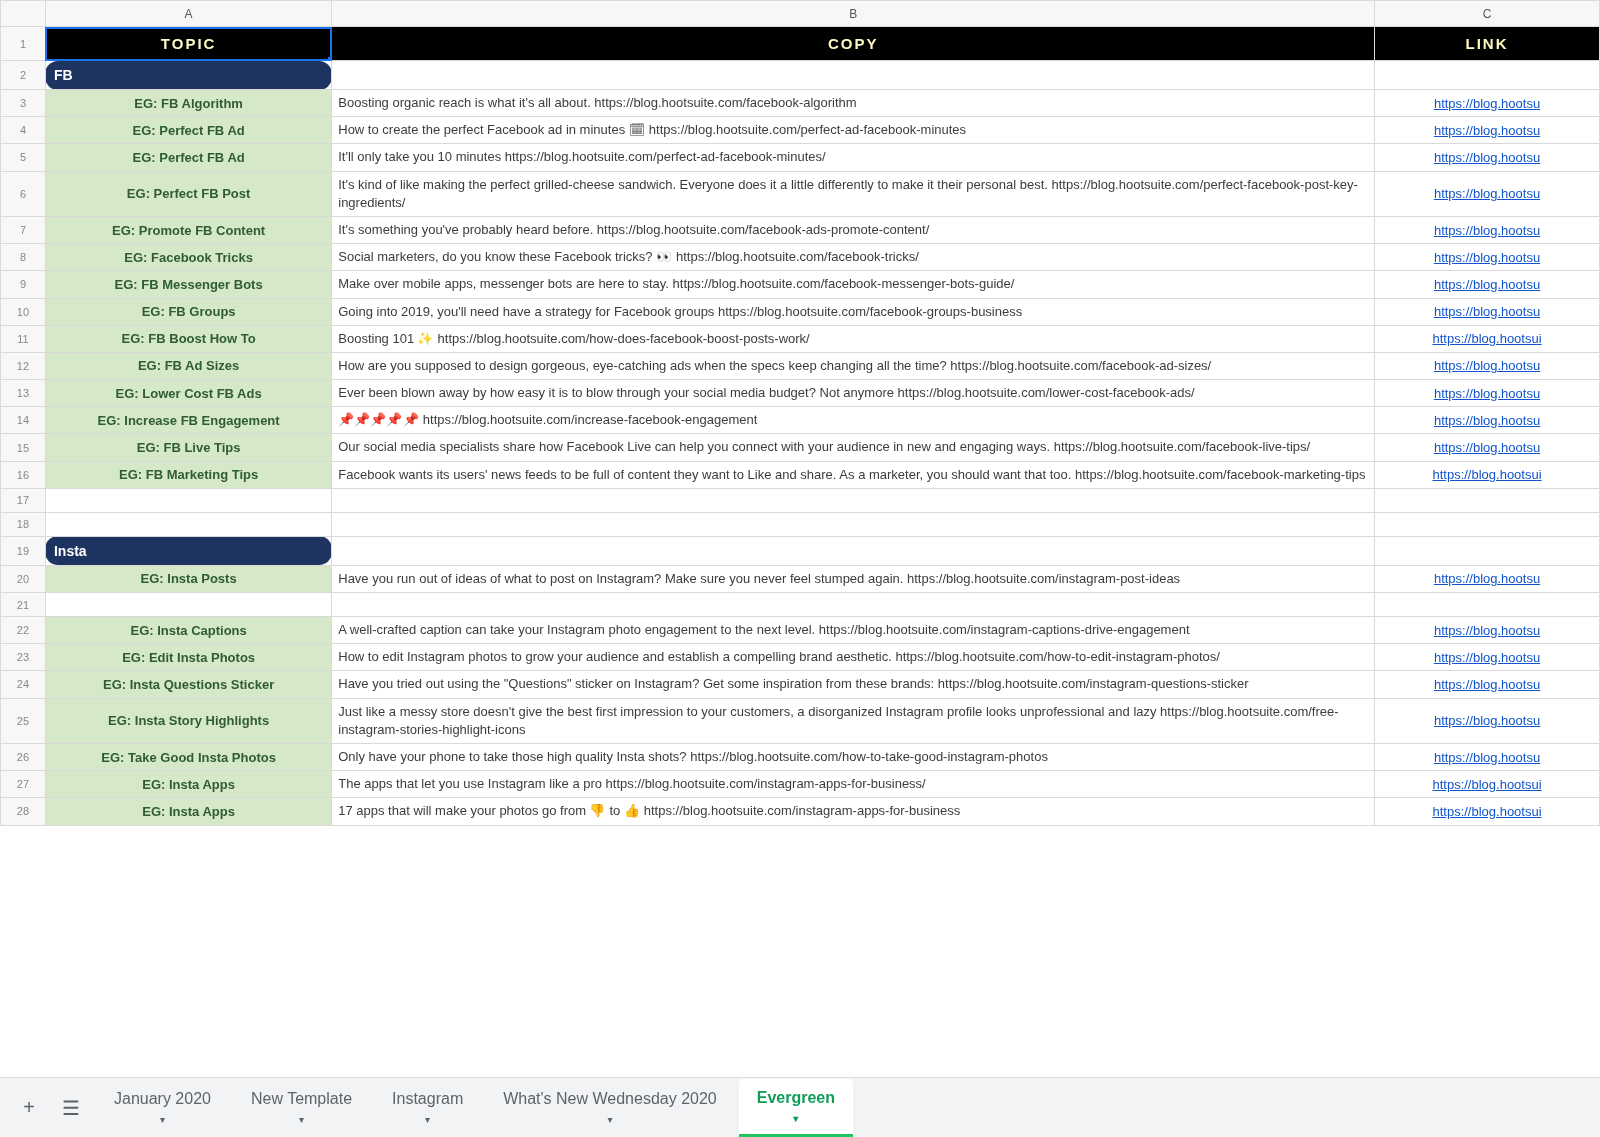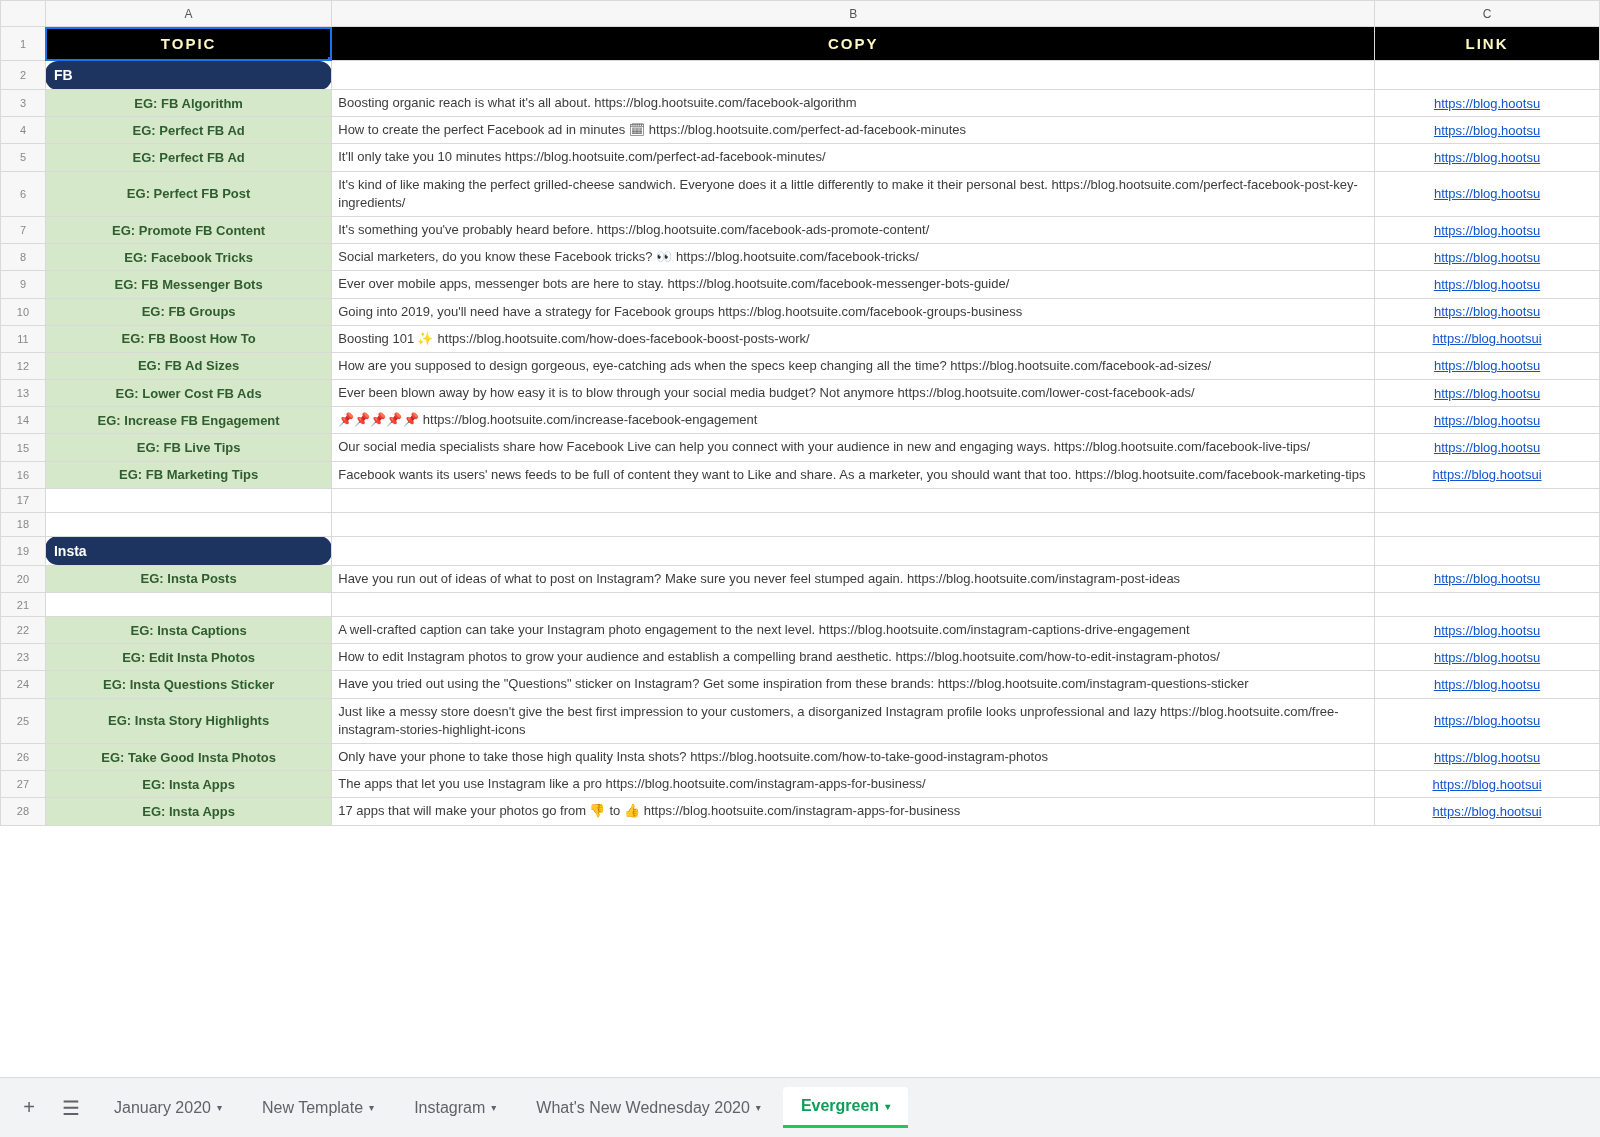--- a/index.html
+++ b/index.html
@@ -151,20 +151,21 @@
   }
   .sheet-tab {
     display: flex;
     align-items: center;
     gap: 6px;
     padding: 10px 18px;
     color: #5f6368;
     font-size: 16px;
     cursor: pointer;
     border-radius: 4px 4px 0 0;
+    flex-direction: column;
   }
   .sheet-tab.active {
     color: #0f9d58;
     font-weight: 600;
     background: #fff;
     border-bottom: 3px solid #22c55e;
   }
   .sheet-tab .caret {
     font-size: 10px;
     color: inherit;
@@ -228,21 +229,21 @@
         </tr>
         <tr>
           <th class="row-head">8</th>
           <td class="topic-cell">EG: Facebook Tricks</td>
           <td class="copy-cell">Social marketers, do you know these Facebook tricks? 👀 https://blog.hootsuite.com/facebook-tricks/</td>
           <td class="link-cell">https://blog.hootsu</td>
         </tr>
         <tr>
           <th class="row-head">9</th>
           <td class="topic-cell">EG: FB Messenger Bots</td>
-          <td class="copy-cell">Ever over mobile apps, messenger bots are here to stay. https://blog.hootsuite.com/facebook-messenger-bots-guide/</td>
+          <td class="copy-cell">Make over mobile apps, messenger bots are here to stay. https://blog.hootsuite.com/facebook-messenger-bots-guide/</td>
           <td class="link-cell">https://blog.hootsu</td>
         </tr>
         <tr>
           <th class="row-head">10</th>
           <td class="topic-cell">EG: FB Groups</td>
           <td class="copy-cell">Going into 2019, you'll need have a strategy for Facebook groups https://blog.hootsuite.com/facebook-groups-business</td>
           <td class="link-cell">https://blog.hootsu</td>
         </tr>
         <tr>
           <th class="row-head">11</th>

